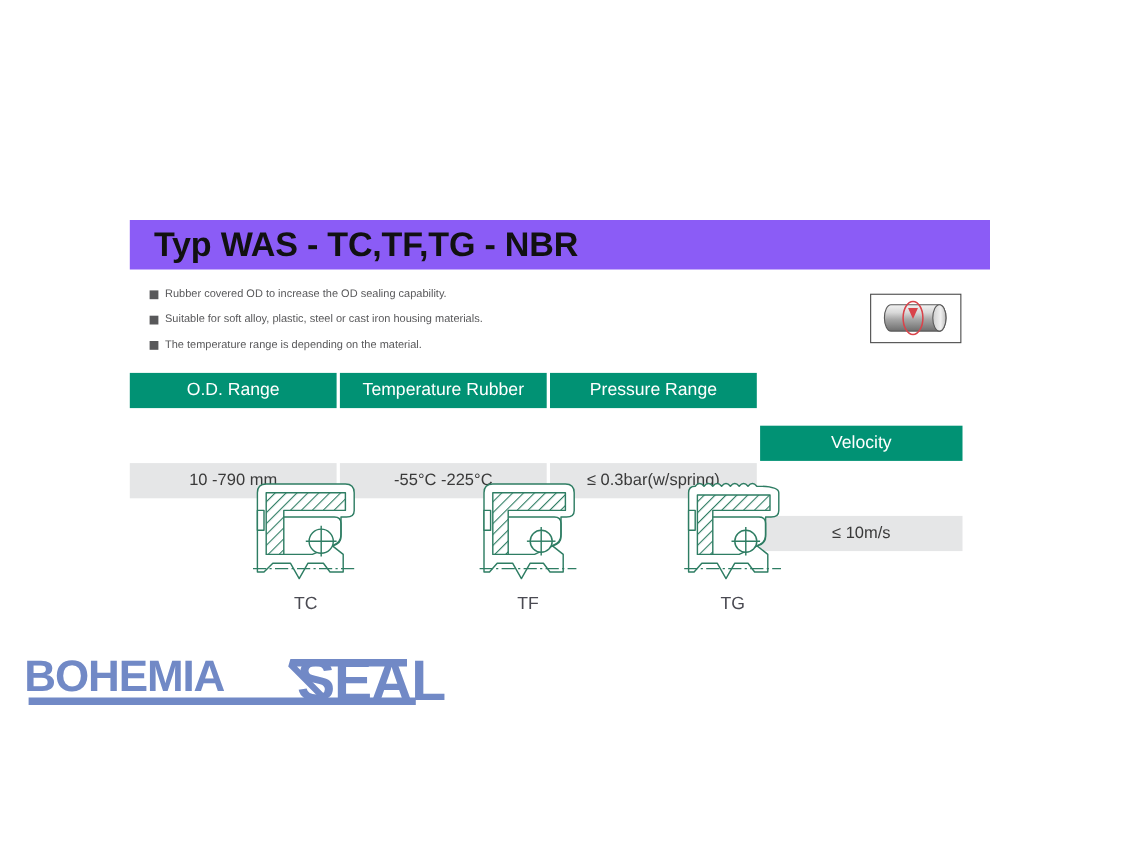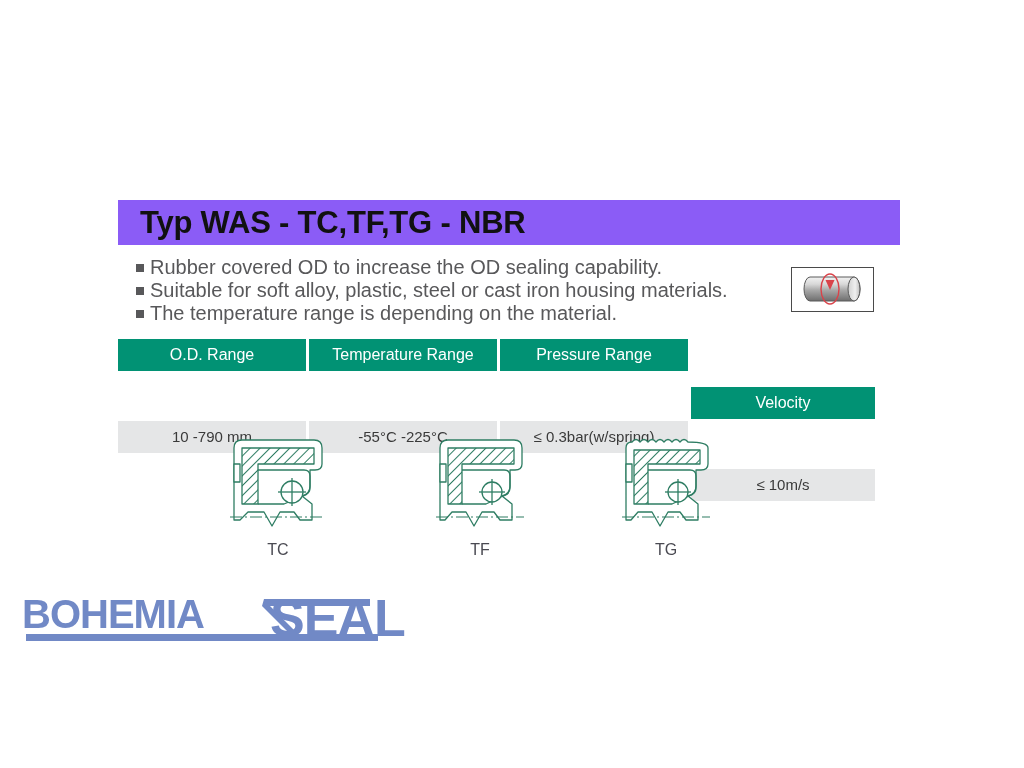--- a/index.html
+++ b/index.html
@@ -54,21 +54,21 @@
   .bullet-square {
     width: 8px;
     height: 8px;
     background: #58585a;
     margin-top: 8px;
     margin-right: 6px;
     flex: 0 0 auto;
   }
   .feature-text {
     font-family: "Liberation Sans", sans-serif;
-    font-size: 20px;
+    font-size: 10px;
     color: #58585a;
   }
 
   
   #shaft-icon-box {
     position: absolute;
     left: 791px;
     top: 267px;
     width: 83px;
     height: 45px;
@@ -205,21 +205,21 @@
     <ellipse cx="38" cy="21" rx="9" ry="15" fill="none" stroke="#d9434a" stroke-width="1.4"></ellipse>
 
     <path d="M33.5 12 L42.5 12 L38 22 Z" fill="#d9434a"></path>
   </svg>
 </div>
 
 <div id="spec-table">
 
   <div class="table-row header-row">
     <div class="cell col-0">O.D. Range</div>
-    <div class="cell col-1">Temperature Range</div>
+    <div class="cell col-1">Temperature Rubber</div>
     <div class="cell col-2">Pressure Range</div>
     <div class="cell col-3">Velocity</div>
   </div>
 
   <div class="table-row data-row">
     <div class="cell col-0">10 -790 mm</div>
     <div class="cell col-1">-55°C -225°C</div>
     <div class="cell col-2">≤ 0.3bar(w/spring)</div>
     <div class="cell col-3">≤ 10m/s</div>
   </div>

